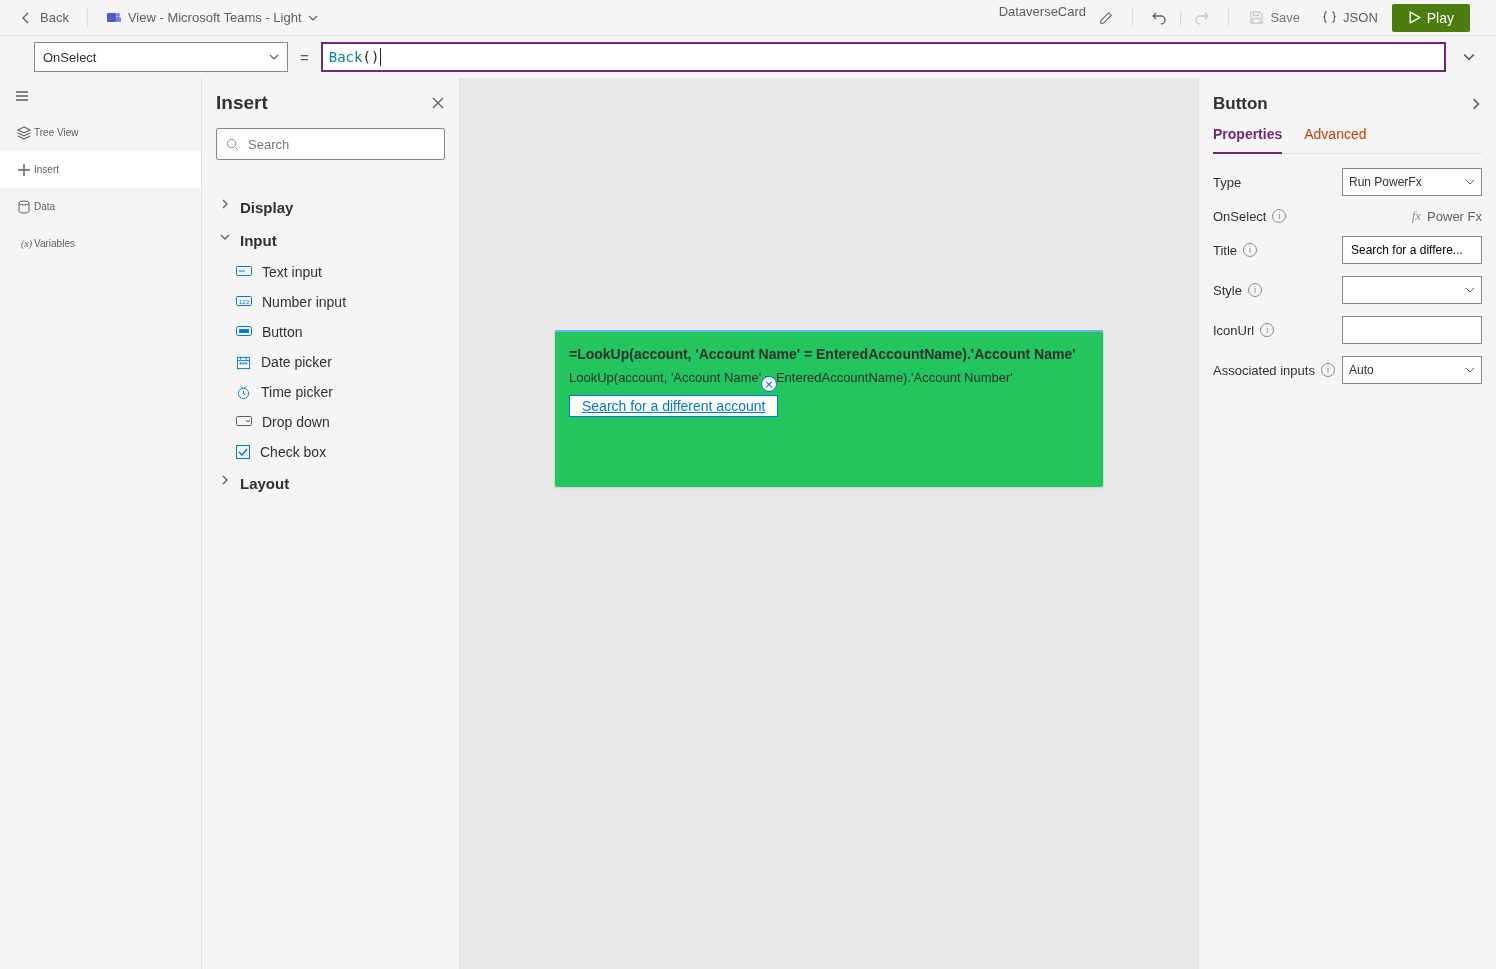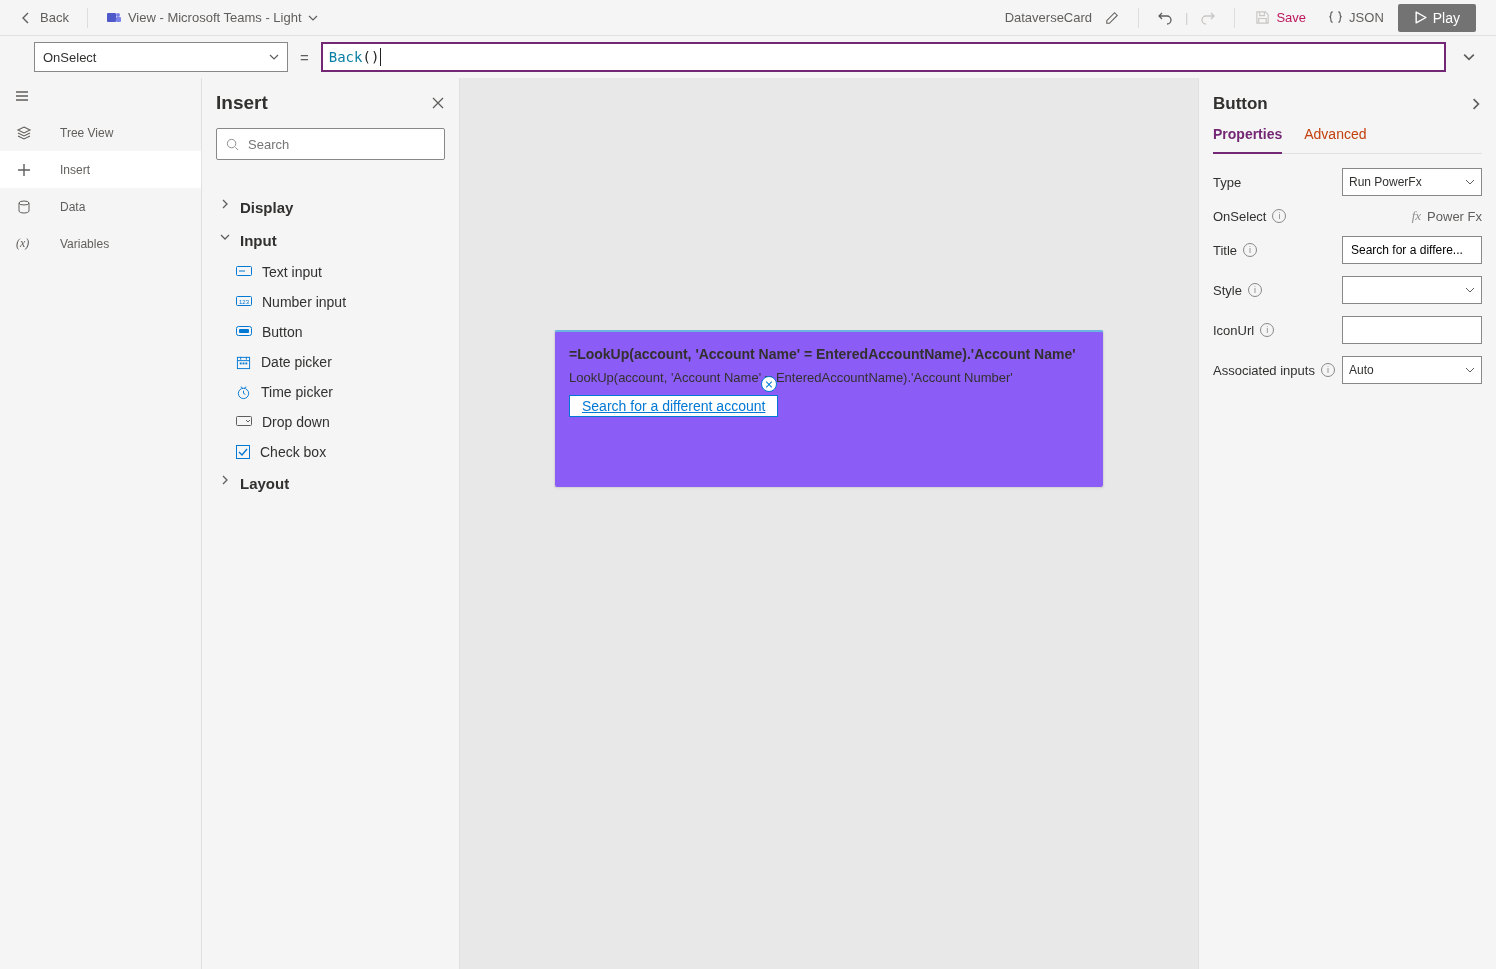--- a/index.html
+++ b/index.html
@@ -5,61 +5,61 @@
   * { box-sizing: border-box; margin: 0; padding: 0; }
   html, body { width: 1496px; height: 969px; font-family: "Segoe UI", Arial, sans-serif; font-size: 13px; color: #323130; background: #f5f5f5; overflow: hidden; }
   
   
   .topbar { height: 36px; display: flex; align-items: center; padding: 0 10px; background: #f5f5f5; border-bottom: 1px solid #e1e1e1; gap: 6px;}
   .topbar .vdiv { width:1px; height:20px; background:#ddd; margin:0 6px;}
   .topbar-left { display:flex; align-items:center; gap:4px; flex:1;}
   .backbtn { display:flex; align-items:center; gap:6px; padding:4px 8px; cursor:pointer; color:#605e5c;}
   .theme { display:flex; align-items:center; gap:6px; padding:4px 8px; color:#605e5c; cursor:pointer;}
   .theme svg{flex-shrink:0}
-  .card-name { display:flex; align-items:center; gap:6px; color:#605e5c;}
+  .card-name { display:flex; gap:6px; color:#605e5c;}
   .icon-btn { width:28px; height:28px; display:flex; align-items:center; justify-content:center; cursor:pointer; border-radius:2px; color:#605e5c;}
   .icon-btn.disabled { color:#c8c6c4; cursor:default;}
-  .txtbtn { display:flex; align-items:center; gap:6px; padding:4px 8px; color:#be185d; cursor:default;}
+  .txtbtn { display:flex; align-items:center; gap:6px; padding:4px 8px; color:#737373; cursor:default;}
   .txtbtn.dark { color:#605e5c; cursor:pointer;}
-  .play { background:#737373; color:#fff; border:none; padding:6px 16px; border-radius:2px; display:flex; align-items:center; gap:6px; cursor:pointer; font-size:14px; margin-right:10px;}
+  .play { background:#4d7c0f; color:#fff; border:none; padding:6px 16px; border-radius:2px; display:flex; align-items:center; gap:6px; cursor:pointer; font-size:14px; margin-right:16px;}
   
   
   .formulabar { height:42px; display:flex; align-items:center; padding:6px 14px 6px 34px; gap:10px; background:#f5f5f5;}
   .propsel { width:254px; height:30px; border:1px solid #8a8886; background:#fff; display:flex; align-items:center; justify-content:space-between; padding:0 8px; font-size:13px;}
   .eq { color:#605e5c; font-size:15px; padding:0 2px;}
   .formula-input { flex:1; height:30px; border:2px solid #742774; background:#fff; display:flex; align-items:center; padding:0 6px; font-family: Consolas, monospace; font-size:14px;}
   .formula-input .fn { color:#0a7ea4;}
   .formula-input .par { color:#222;}
   .formula-input .caret { border-right:1px solid #222; height:18px; margin-left:1px;}
   .fx-expand { width:26px; height:30px; display:flex; align-items:center; justify-content:center; color:#605e5c; cursor:pointer;}
   
   
   .main { display:flex; height:calc(100% - 78px);}
   
   
   .rail { width:202px; background:#f5f5f5; border-right:1px solid #e1e1e1; display:flex; flex-direction:column;}
-  .rail-item { display:flex; align-items:center; gap:28px; padding:0 16px; height:37px; color:#605e5c; cursor:pointer; font-size:12px;}
+  .rail-item { display:flex; align-items:center; gap:2px; padding:0 16px; height:37px; color:#605e5c; cursor:pointer; font-size:10px;text-align:right;}
   .rail-item.active { background:#fff;}
   .rail-burger { height:36px; display:flex; align-items:center; padding:0 14px; color:#605e5c; cursor:pointer; border-bottom:1px solid transparent;}
   
   
   .insert { width:258px; background:#f5f5f5; border-right:1px solid #e1e1e1; padding:14px 14px 0 14px;}
   .insert-head { display:flex; justify-content:space-between; align-items:center; margin-bottom:14px;}
   .insert-head h2 { font-size:19px; font-weight:600;}
   .close-x { cursor:pointer; color:#605e5c;}
   .search { border:1px solid #8a8886; background:#fff; height:32px; border-radius:2px; display:flex; align-items:center; padding:0 8px; gap:8px; margin-bottom:31px;}
   .search input { border:none; outline:none; flex:1; font-size:13px; background:transparent;}
   .cat { display:flex; align-items:flex-start; gap:8px; padding:8px 4px; font-size:15px; font-weight:600; cursor:pointer; color:#323130;}
   .cat .chev { width:12px; display:inline-block;}
   .ins-item { display:flex; align-items:center; gap:10px; padding:7px 4px 7px 20px; font-size:14px; color:#323130; cursor:pointer;}
   .ins-item svg { flex-shrink:0;}
   
   
   .canvas { flex:1; background:#e8e8e8; position:relative; display:flex; align-items:flex-start; justify-content:center; padding-top:252px;}
-  .card { width:550px; background:#8b5cf6; border:1px solid #d6d6d6; border-top:2px solid #6bb3e0; border-radius:3px; padding:14px 14px 70px 14px; box-shadow:0 1px 3px rgba(0,0,0,.04);}
+  .card { width:550px; background:#22c55e; border:1px solid #d6d6d6; border-top:2px solid #6bb3e0; border-radius:3px; padding:14px 14px 70px 14px; box-shadow:0 1px 3px rgba(0,0,0,.04);}
   .card-title { font-weight:700; font-size:14px; margin-bottom:8px;}
   .card-sub { font-size:13px; color:#323130; margin-bottom:10px; position:relative;}
   .sel-badge{ position:absolute; left:192px; top:6px; width:16px; height:16px; border:1px solid #0078d4; border-radius:50%; display:flex; align-items:center; justify-content:center; background:#fff;}
   .sel-badge::before,.sel-badge::after{ content:""; position:absolute; width:8px; height:1px; background:#0078d4;}
   .sel-badge::before{ transform:rotate(45deg);} .sel-badge::after{ transform:rotate(-45deg);}
   .card-btn { border:1.5px solid #0078d4; color:#0078d4; background:#fff; padding:2px 12px; font-size:14px; cursor:pointer;text-decoration:underline;}
   
   
   .props { width:298px; background:#f5f5f5; border-left:1px solid #e1e1e1; padding:16px 14px;}
   .props-head { display:flex; justify-content:space-between; align-items:center; margin-bottom:12px;}

